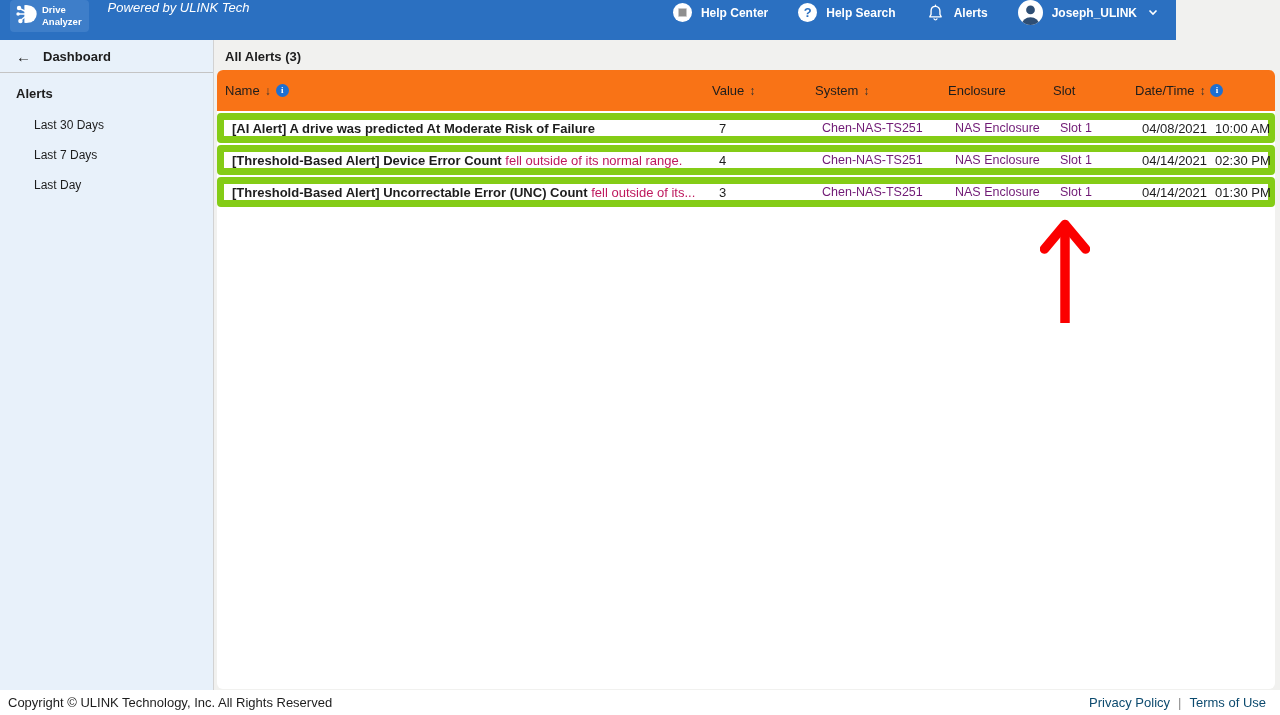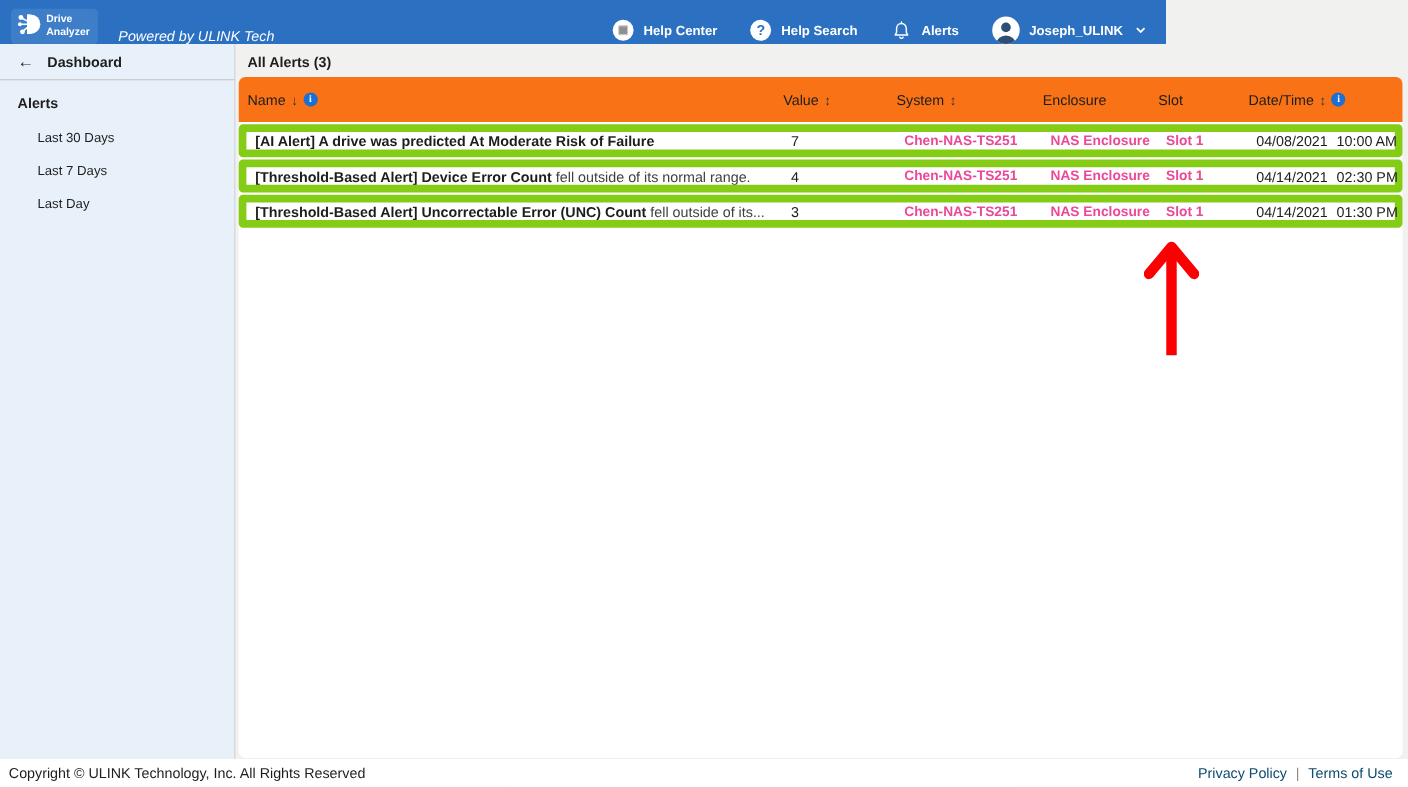--- a/index.html
+++ b/index.html
@@ -7,23 +7,23 @@
   body {
     position:relative;
     font-family:"Liberation Sans", sans-serif;
     background:#f1f1ef;
     overflow:hidden;
     color:#1d1d1d;
   }
 
   
   .navbar {
-    position:absolute; top:0; left:0; width:1060px; height:40px;
+    position:absolute; top:0; left:0; width:1176px; height:40px;
     background:#2b70c1; color:#fff;
-    display:flex; align-items:flex-end;
+    display:flex; align-items:flex-start;
   }
   .logo-box {
     margin-left:10px; height:32px; padding:0 7px 0 3px;
     background:#3e7ec9; border-radius:4px;
     display:flex; align-items:center; gap:3px;
   }
   .logo-text { font-size:9.5px; line-height:1.25; font-weight:bold; color:#fff; }
   .powered { margin-left:19px; font-size:13px; color:#fff;font-style:italic; }
   .nav-right { margin-left:auto; margin-right:18px; display:flex; align-items:center; gap:30px; }
   .nav-item { display:flex; align-items:center; gap:9px; font-size:12px; font-weight:bold; cursor:pointer; }
@@ -74,22 +74,22 @@
     width:13px; height:13px; border-radius:50%; background:#1d6fd2; color:#fff;
     font-size:9px; font-weight:bold; line-height:13px; text-align:center;
     font-family:"Liberation Serif", serif; cursor:pointer;
   }
   .trow {
     height:30px; margin-top:2px; background:#fff;
     border:7px solid #84cc16; border-radius:4px;
   }
   .name-cell { white-space:nowrap; overflow:hidden; padding-right:8px; }
   .name-bold { font-weight:bold; }
-  .name-rest { color:#404040; }
-  .tlink { color:#ec4899; font-weight:bold; font-size:12.5px; text-decoration:none; cursor:pointer; white-space:nowrap; }
+  .name-rest { color:#be185d; }
+  .tlink { color:#701a75; font-weight:normal; font-size:12.5px; text-decoration:none; cursor:pointer; white-space:nowrap; }
   .dt-cell { display:flex; gap:8px; white-space:nowrap; }
 
   
   .red-arrow { position:absolute; left:1040px; top:216px; width:50px; height:110px; pointer-events:none; }
 
   
   .footer {
     position:absolute; left:0; bottom:0; width:1280px; height:25px;
     background:#fff; display:flex; align-items:center;
     font-size:13px; padding:0 14px 0 8px;

